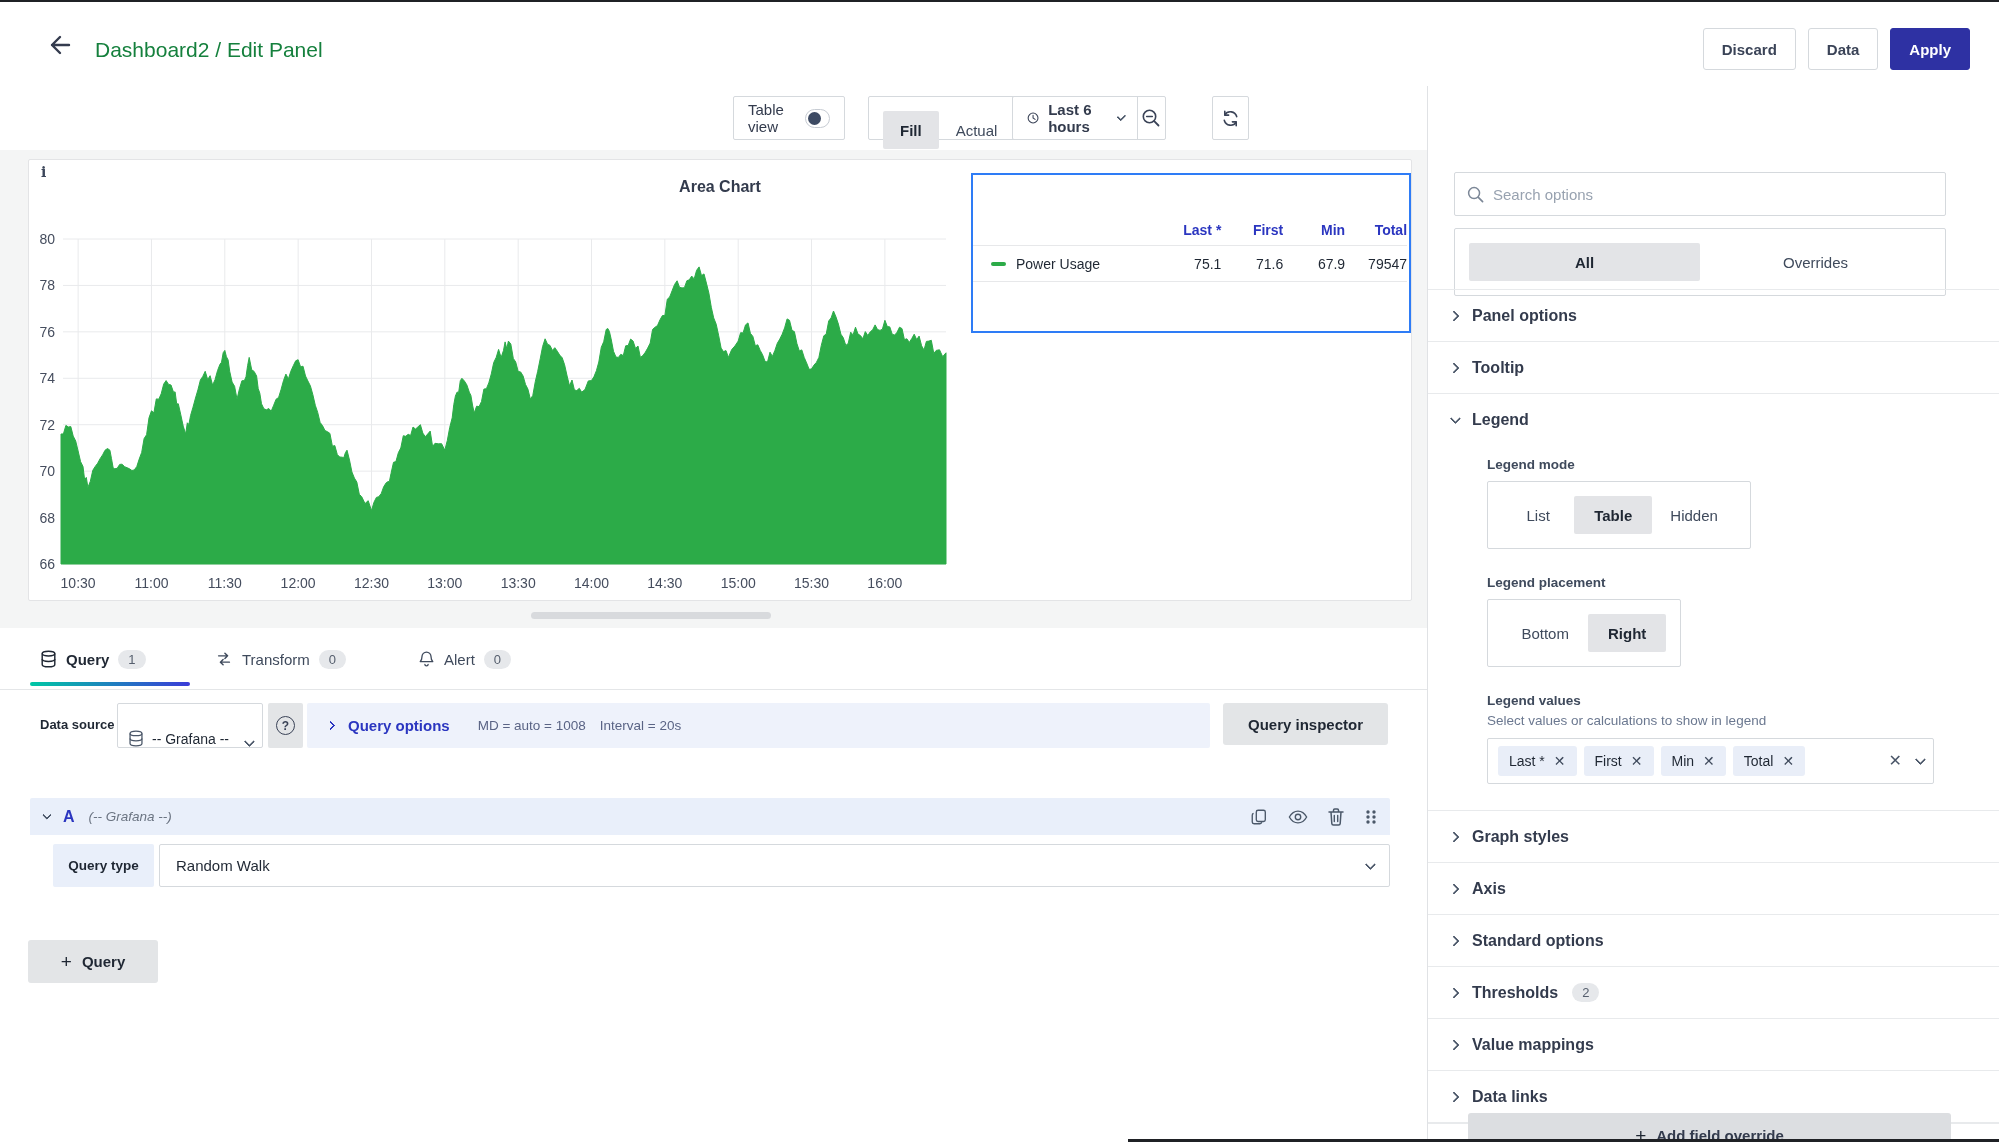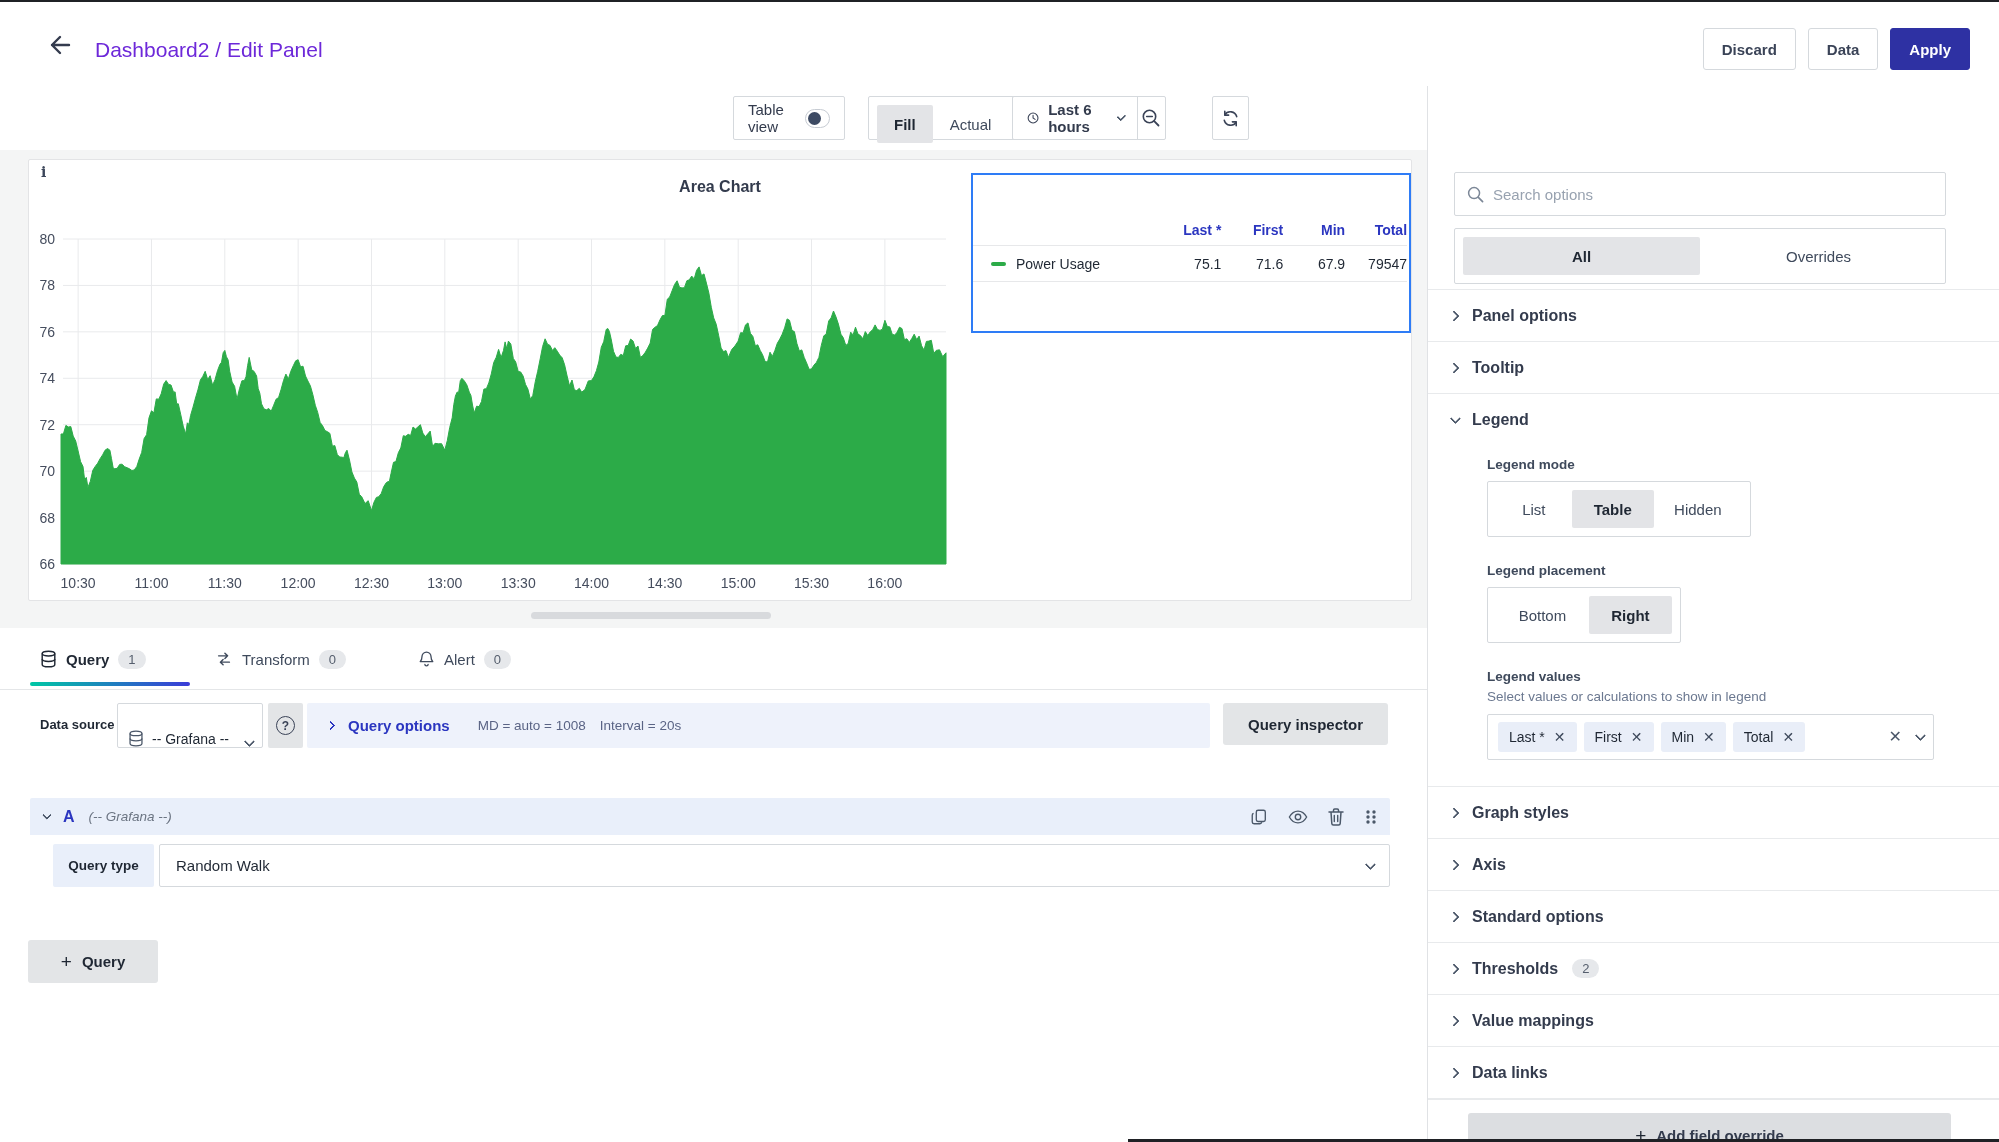--- a/index.html
+++ b/index.html
@@ -6,37 +6,37 @@
   html,body { width:1999px; height:1142px; overflow:hidden; background:#fff;
     font-family:"Liberation Sans", sans-serif; color:#333b4d; }
   .app { position:relative; width:1999px; height:1142px; background:#fff; }
   .top-edge { position:absolute; top:0; left:0; right:0; height:2px; background:#1f2125; }
   .bottom-edge { position:absolute; bottom:0; left:1128px; right:0; height:3px; background:#1f2125; }
 
   
   .header { position:absolute; top:2px; left:0; right:0; height:84px; background:#fff; }
   .back-btn { position:absolute; left:42px; top:26px; width:34px; height:34px; cursor:pointer;
     display:flex; align-items:center; justify-content:center; }
-  .page-title { position:absolute; left:95px; top:36px; font-size:21px; font-weight:500; color:#6d28d9; }
+  .page-title { position:absolute; left:95px; top:36px; font-size:21px; font-weight:500; color:#15803d; }
   .header-actions { position:absolute; right:29px; top:26px; display:flex; gap:12px; }
   .btn { height:42px; padding:0 18px; display:flex; align-items:center; justify-content:center;
     font-size:15px; font-weight:700; border-radius:3px; cursor:pointer; white-space:nowrap; }
   .btn.outline { background:#fff; border:1px solid #d5d9dd; color:#3a4357; }
   .btn.primary { background:#2e31a3; color:#fff; border:1px solid #2e31a3; }
   .btn.gray { background:#e3e5e7; color:#1f2733; border:none; }
 
   
   .lt-toolbar { position:absolute; top:96px; left:0; height:44px; }
   .tool-box { position:absolute; top:0; height:44px; background:#fff; border:1px solid #d5d9dd;
     border-radius:2px; display:flex; align-items:center; }
   .tableview-box { left:733px; padding:6px 14px; gap:10px; cursor:pointer; }
   .tool-label { font-size:15px; font-weight:500; color:#333b4d; }
   .toggle { position:relative; width:36px; height:19px; border:1px solid #c7ccd3; border-radius:10px; background:#fff; }
   .toggle .knob { position:absolute; left:2px; top:2px; width:13px; height:13px; border-radius:50%; background:#3d4a63; }
-  .seg { display:flex; background:#fff; border:1px solid #d5d9dd; border-radius:2px; padding:8px; }
+  .seg { display:flex; background:#fff; border:1px solid #d5d9dd; border-radius:2px; padding:14px; }
   .seg .opt { padding:0 17px; height:38px; display:flex; align-items:center; font-size:15px;
     font-weight:500; color:#3f4a5c; border-radius:2px; cursor:pointer; }
   .seg .opt.sel { background:#e3e4e7; color:#1f2733; font-weight:700; }
   .fillactual { position:absolute; left:868px; top:0; }
   .time-box { left:1012px; }
   .time-main { display:flex; align-items:center; gap:9px; padding:0 14px; height:100%; cursor:pointer; }
   .time-label { font-size:15px; font-weight:700; color:#333b4d; }
   .tb-sep { width:1px; height:100%; background:#d5d9dd; }
   .icon-seg { width:37px; height:100%; display:flex; align-items:center; justify-content:center; cursor:pointer; }
   .refresh-box { left:1212px; width:37px; justify-content:center; cursor:pointer; }

